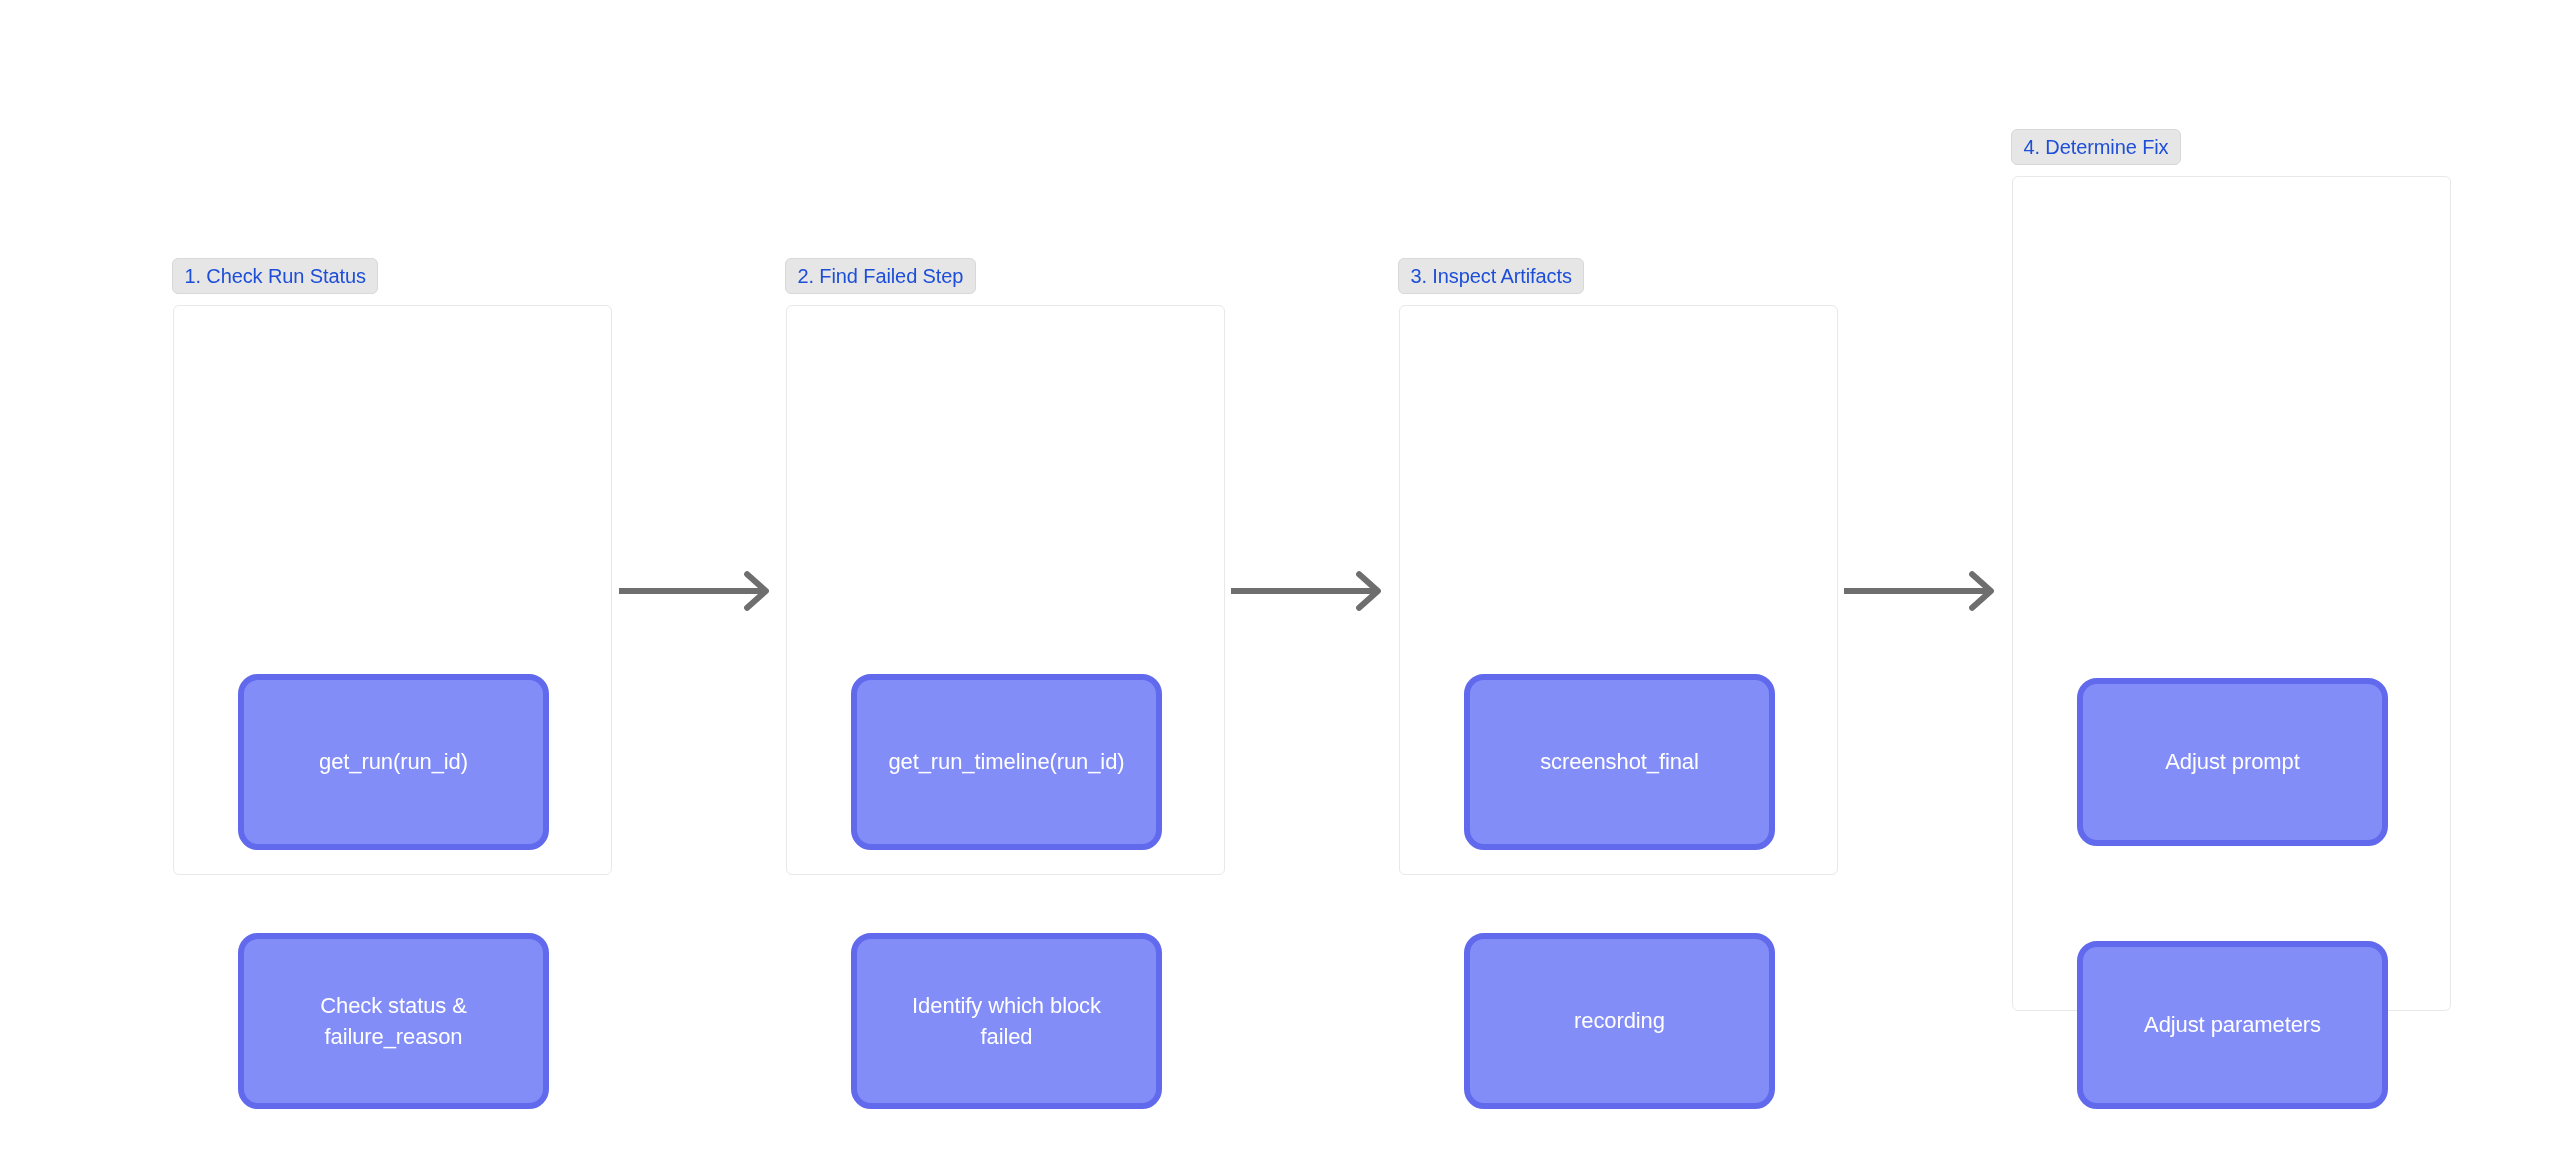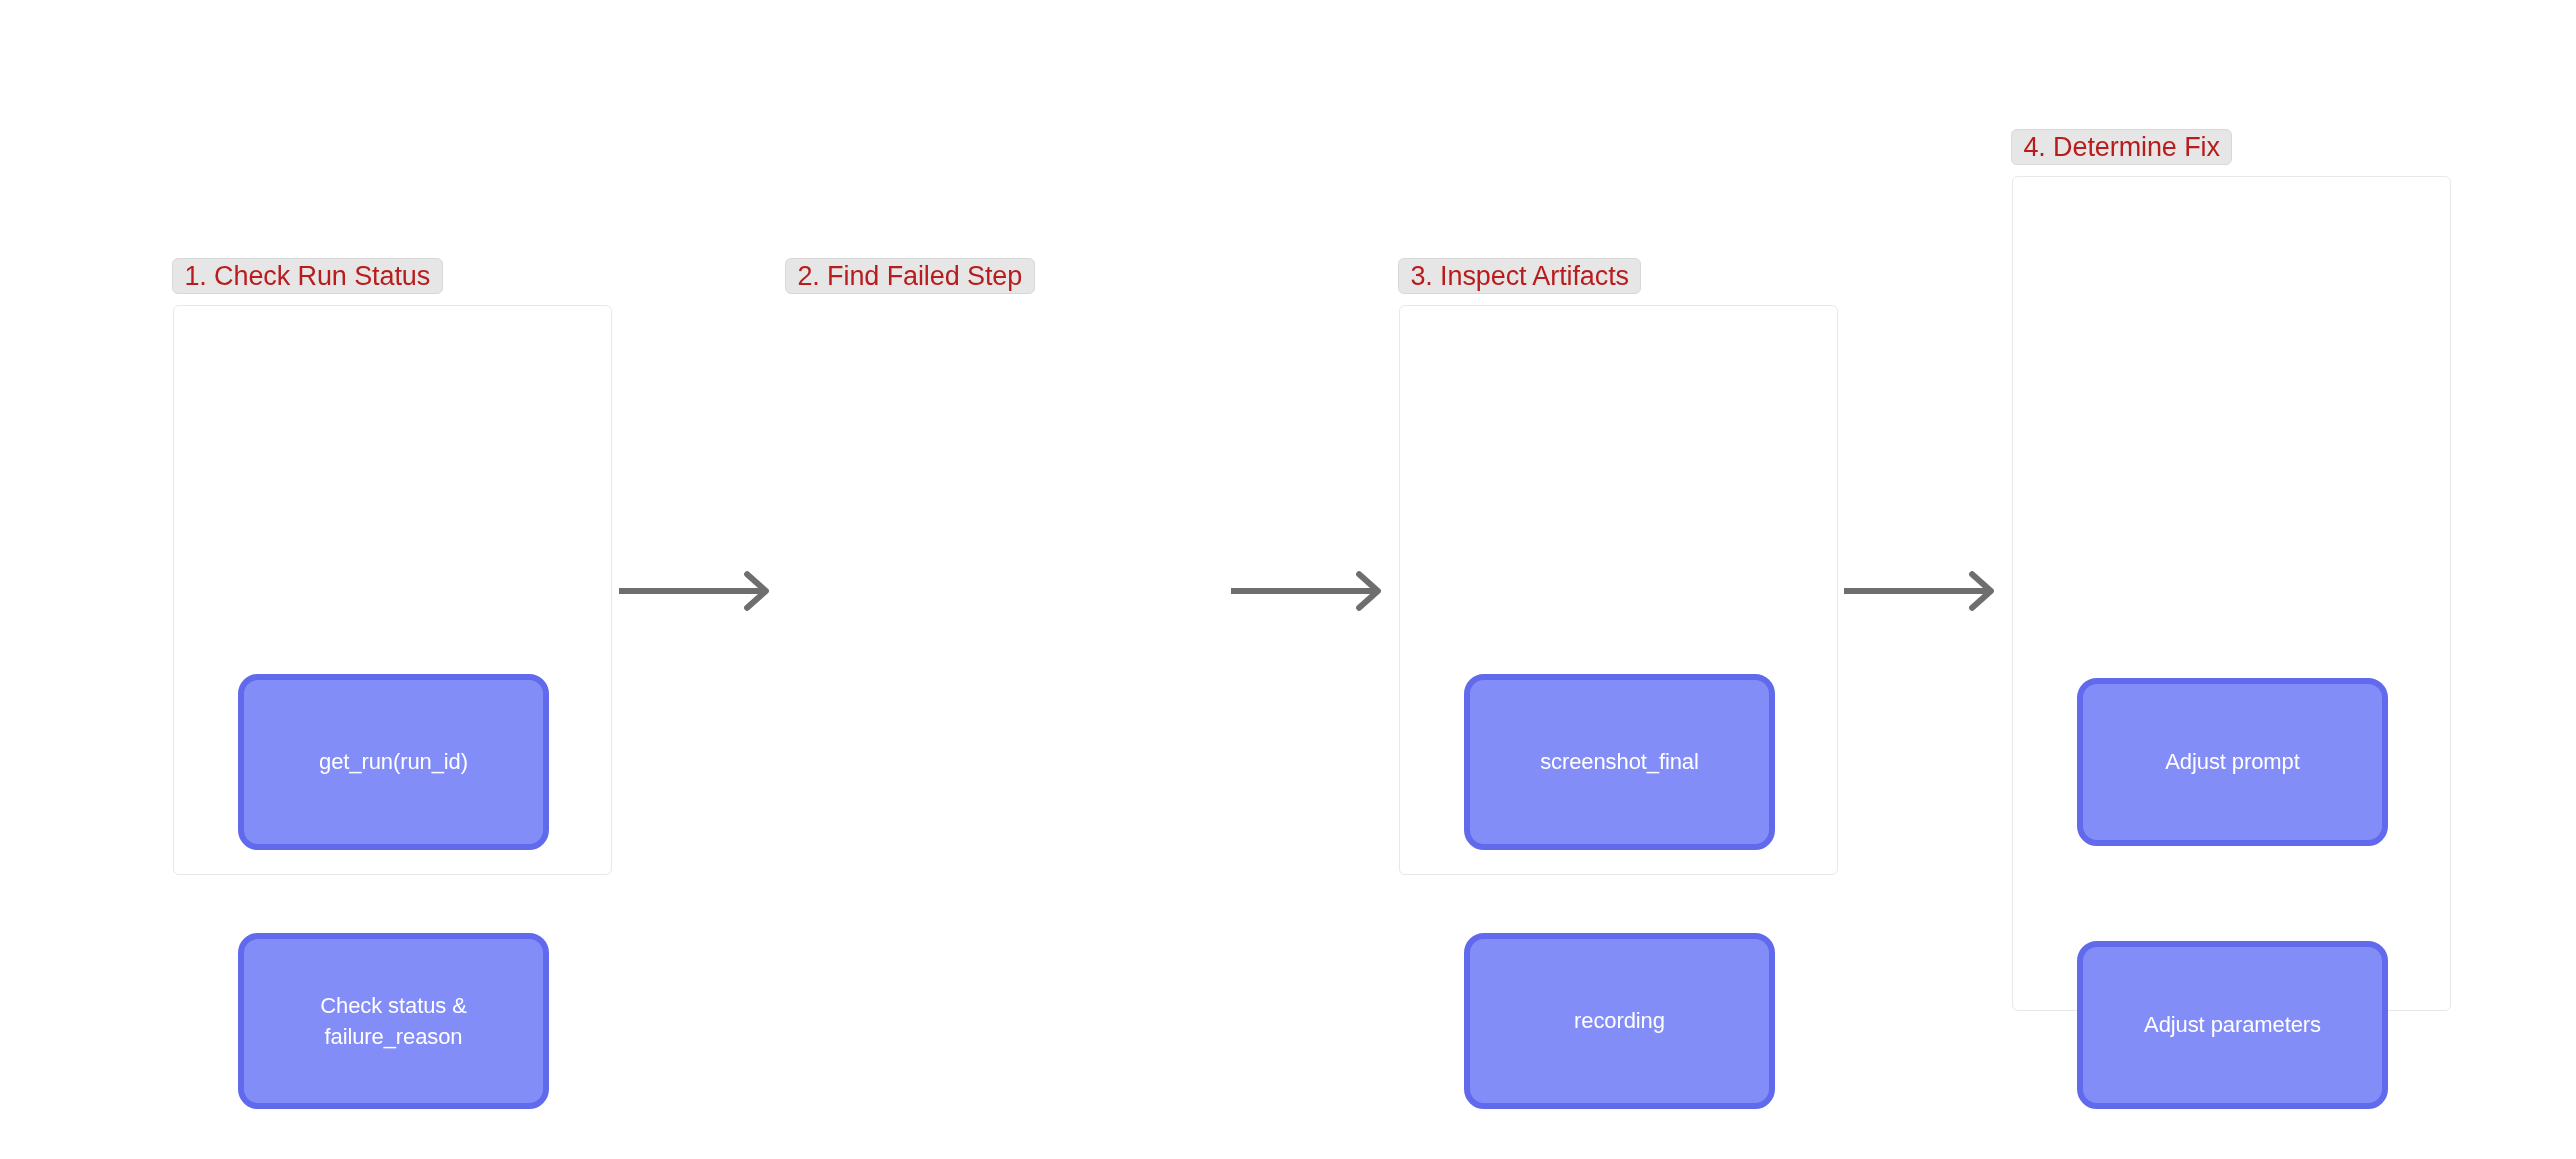--- a/index.html
+++ b/index.html
@@ -39,23 +39,23 @@
     background: #e6e6e6;
     border: 0.7px solid #d8d8d8;
     border-radius: 6px;
     height: 36px;
     padding: 0 11.4px;
     box-sizing: border-box;
     white-space: nowrap;
     z-index: 5;
   }
   .group-badge span {
-    font-size: 27px;
+    font-size: 20px;
     line-height: 1;
-    color: #b91c1c;
+    color: #1d4ed8;
     letter-spacing: -0.1px;
   }
 
   
   .node {
     position: absolute;
     background: #838df7;
     border: 6.7px solid #6169ec;
     border-radius: 20px;
     box-sizing: border-box;
@@ -100,20 +100,31 @@
   </div>
 
   <svg class="arrow" style="left:619px; top:564px;" width="161" height="54" viewBox="0 0 240 80">
     <line x1="0" y1="40" x2="216" y2="40" stroke="#6e6e6e" stroke-width="9"></line>
     <polyline points="191,15 219,40 191,65" fill="none" stroke="#6e6e6e" stroke-width="9" stroke-linecap="round" stroke-linejoin="round"></polyline>
   </svg>
 
   <div class="group-badge" style="left:785px; top:258px;">
     <span>2. Find Failed Step</span>
   </div>
+  <div class="group" style="left:786px; top:305px; width:439px; height:570px;">
+
+    <div class="node" style="left:64px; top:368px; width:311px; height:176px;">
+      <span>get_run_timeline(run_id)</span>
+    </div>
+
+    <div class="node" style="left:64px; top:627px; width:311px; height:176px;">
+      <span>Identify which block
+failed</span>
+    </div>
+  </div>
 
   <svg class="arrow" style="left:1231px; top:564px;" width="161" height="54" viewBox="0 0 240 80">
     <line x1="0" y1="40" x2="216" y2="40" stroke="#6e6e6e" stroke-width="9"></line>
     <polyline points="191,15 219,40 191,65" fill="none" stroke="#6e6e6e" stroke-width="9" stroke-linecap="round" stroke-linejoin="round"></polyline>
   </svg>
 
   <div class="group-badge" style="left:1398px; top:258px;">
     <span>3. Inspect Artifacts</span>
   </div>
   <div class="group" style="left:1399px; top:305px; width:439px; height:570px;">

